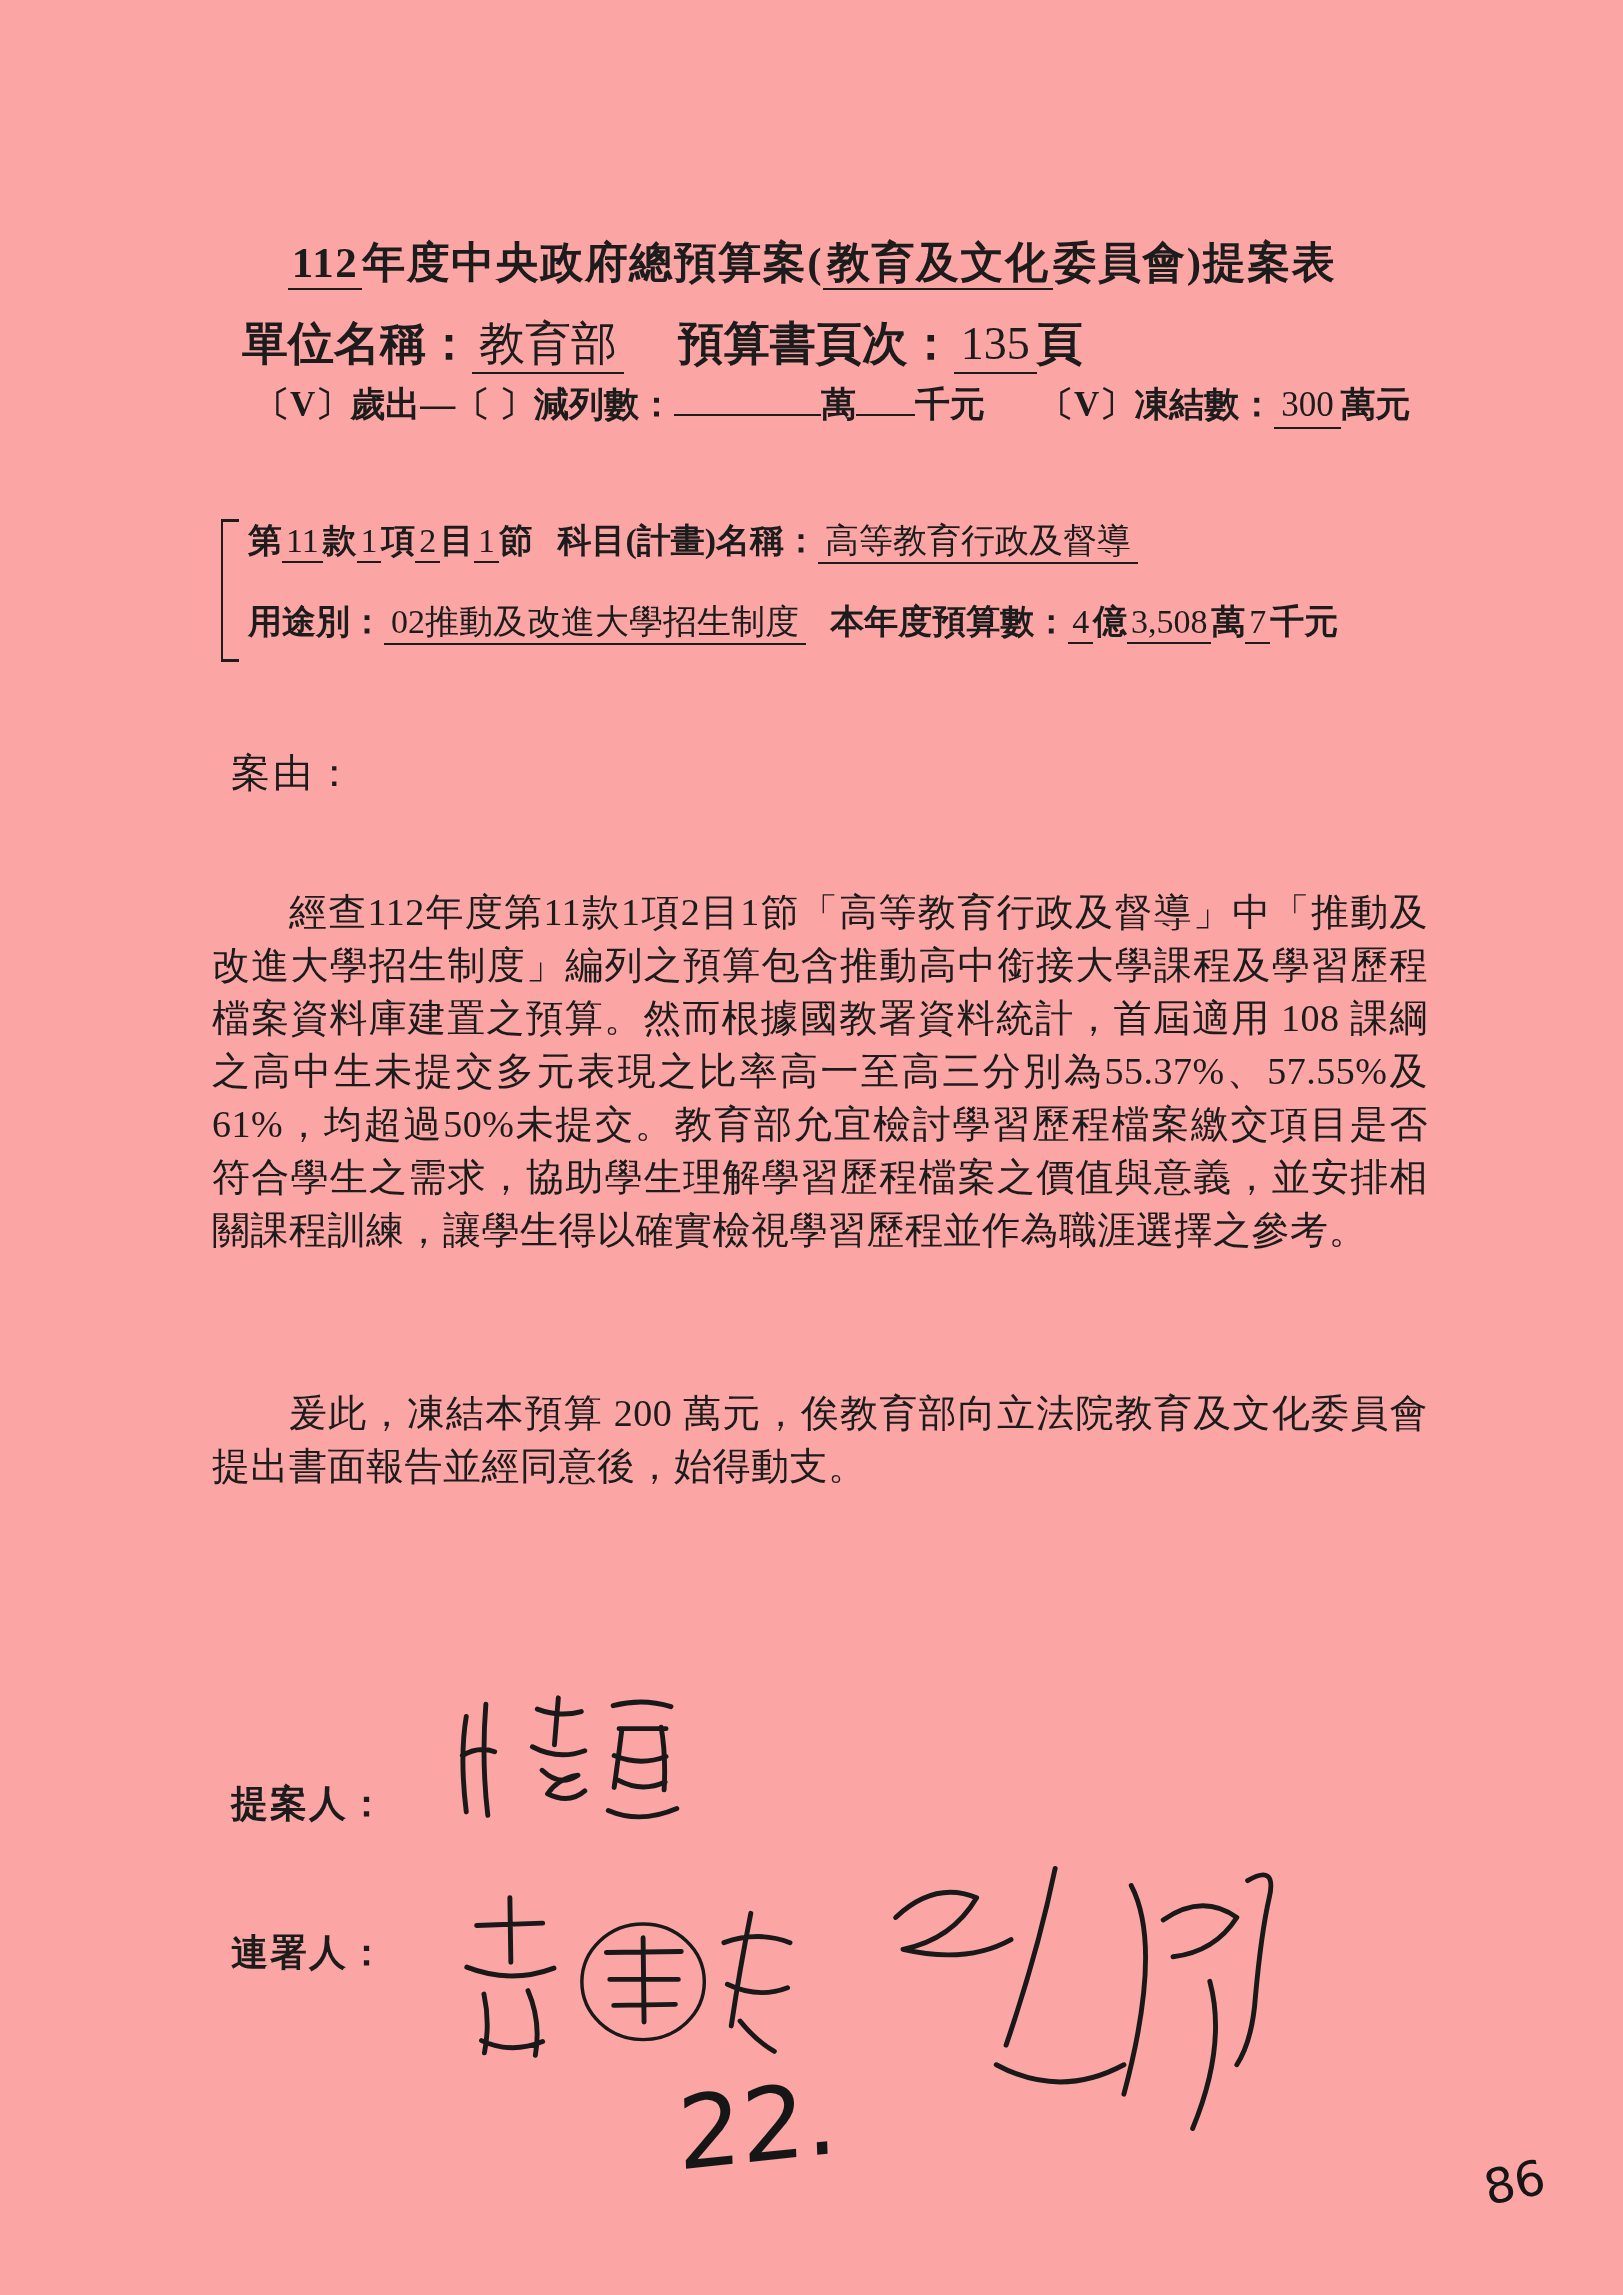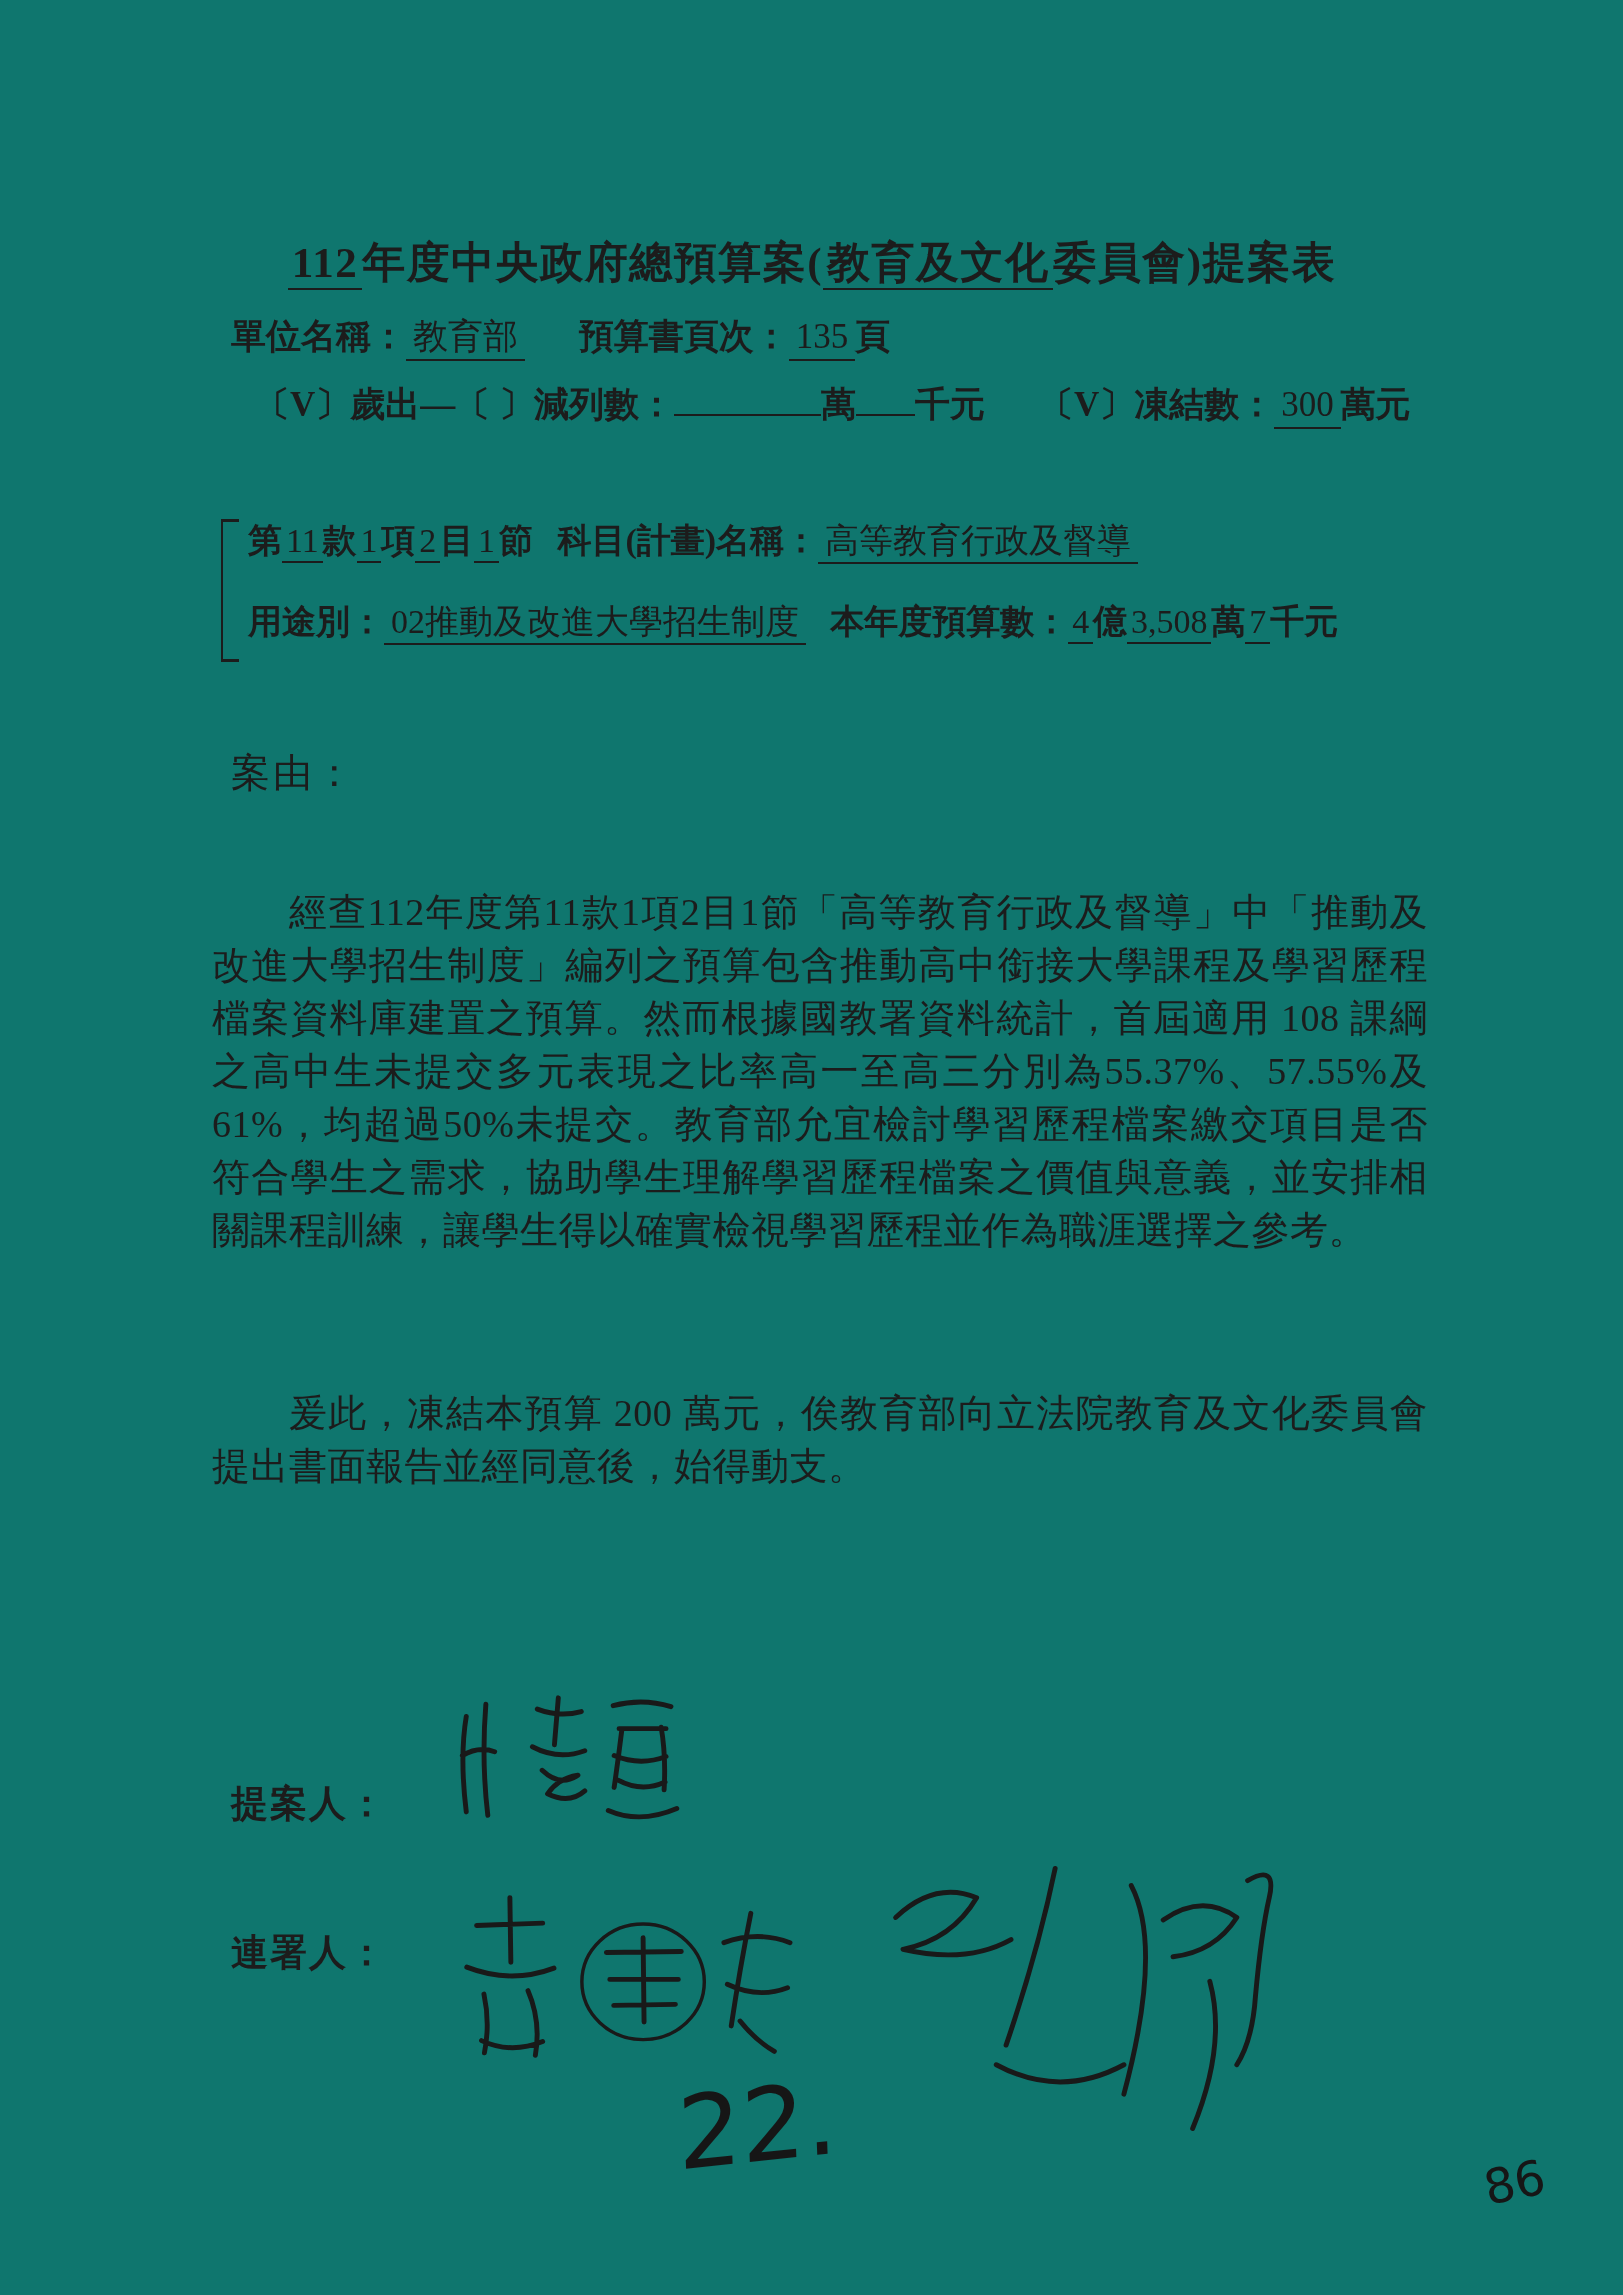--- a/index.html
+++ b/index.html
@@ -1,36 +1,36 @@
 <!DOCTYPE html>
 <html style="font-size:7.8px"><head>
 <meta charset="utf-8">
 <style>
   html,body { margin:0; padding:0; background:#e8e8e8; }
   .page {
     position:relative;
     width:1624px; height:2295px;
-    background:#0f766e;
+    background:#fca5a5;
     font-family:"Liberation Serif","DejaVu Serif",serif;
     color:#1c1c1c;
     overflow:hidden;
   }
   .b { font-weight:700; }
   .u { border-bottom:2px solid #1c1c1c; padding:0 6.9px 2.9px 6.9px; }
   .u-tight { border-bottom:2px solid #1c1c1c; padding:0 3.9px 2px 3.9px; }
   .nowrap { white-space:nowrap; }
 
   .title {
     position:absolute; top:234px; left:0; width:100%;
     text-align:center; font-size:43px; font-weight:700;
     letter-spacing:1.5px; white-space:nowrap;
   }
   .title .u, .title .u-tight { border-bottom-width:2.9px; }
 
-  .meta1 { position:absolute; top:313px; left:231px; font-size:35px; white-space:nowrap;text-align:right; }
+  .meta1 { position:absolute; top:313px; left:242px; font-size:46px; white-space:nowrap;text-align:right; }
   .meta2 { position:absolute; top:379px; left:231px; font-size:35px; white-space:nowrap;margin-left:24px; }
   .gap-md { display:inline-block; width:54px; }
   .blank-lg { display:inline-block; width:147px; border-bottom:2px solid #1c1c1c; height:1em; vertical-align:baseline; }
   .blank-sm { display:inline-block; width:59px; border-bottom:2px solid #1c1c1c; height:1em; vertical-align:baseline; }
 
   .bracket {
     position:absolute; left:221px; top:519px;
     width:15.7px; height:143px;
     border-left:2.9px solid #1c1c1c;
   }

